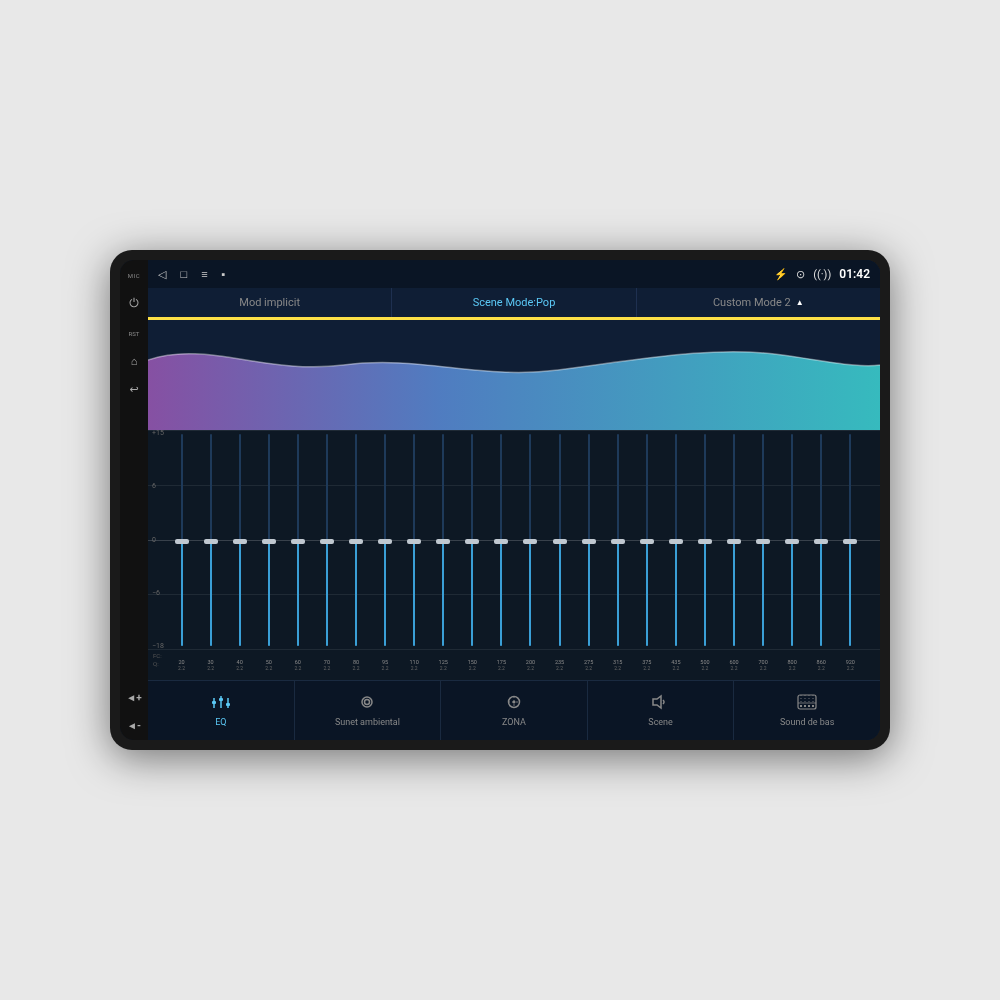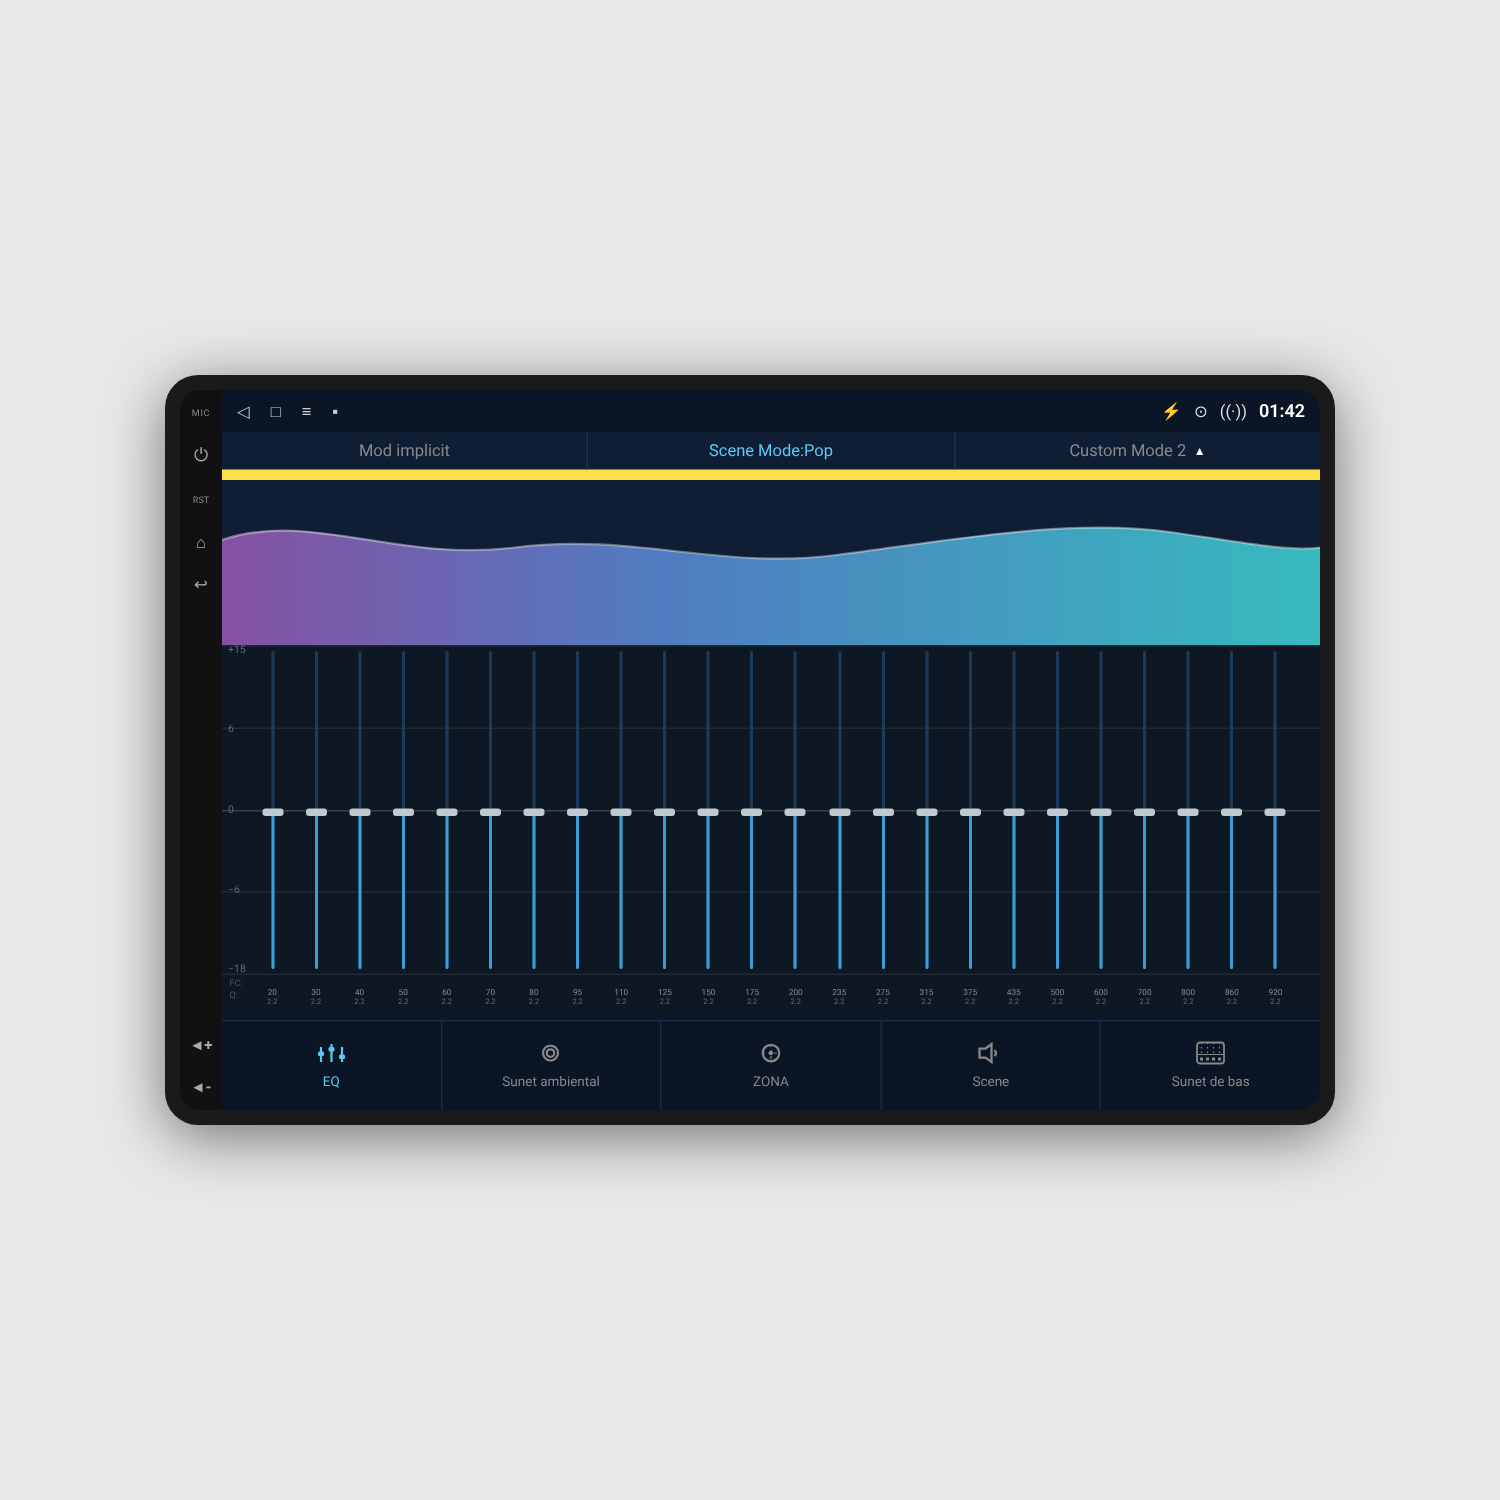--- a/index.html
+++ b/index.html
@@ -100,21 +100,21 @@
       color: #fff;
       font-size: 12px;
       font-weight: 600;
     }
     
     .mode-bar {
       height: 32px;
       background: #0f1e35;
       display: flex;
       align-items: center;
-      border-bottom: 7px solid #fde047;
+      border-bottom: 3px solid #fde047;
       flex-shrink: 0;
     }
     .mode-item {
       flex: 1;
       text-align: center;
       font-size: 11px;
       color: #888;
       padding: 0 8px;
       border-right: 1px solid #1e3050;
       height: 100%;
@@ -666,18 +666,18 @@
               <rect x="3" y="11" width="2" height="2" fill="#888"></rect>
               <rect x="7" y="11" width="2" height="2" fill="#888"></rect>
               <rect x="11" y="11" width="2" height="2" fill="#888"></rect>
               <rect x="15" y="11" width="2" height="2" fill="#888"></rect>
               <line x1="4" y1="1" x2="4" y2="9" stroke="#888" stroke-width="0.8" stroke-dasharray="1,2"></line>
               <line x1="8" y1="1" x2="8" y2="9" stroke="#888" stroke-width="0.8" stroke-dasharray="1,2"></line>
               <line x1="12" y1="1" x2="12" y2="9" stroke="#888" stroke-width="0.8" stroke-dasharray="1,2"></line>
               <line x1="16" y1="1" x2="16" y2="9" stroke="#888" stroke-width="0.8" stroke-dasharray="1,2"></line>
             </svg>
           </span>
-          <span class="nav-label">Sunet de bas</span>
+          <span class="nav-label">Sound de bas</span>
         </div>
       </div>
     </div>
   </div>
 </div>
 
 </body></html>

